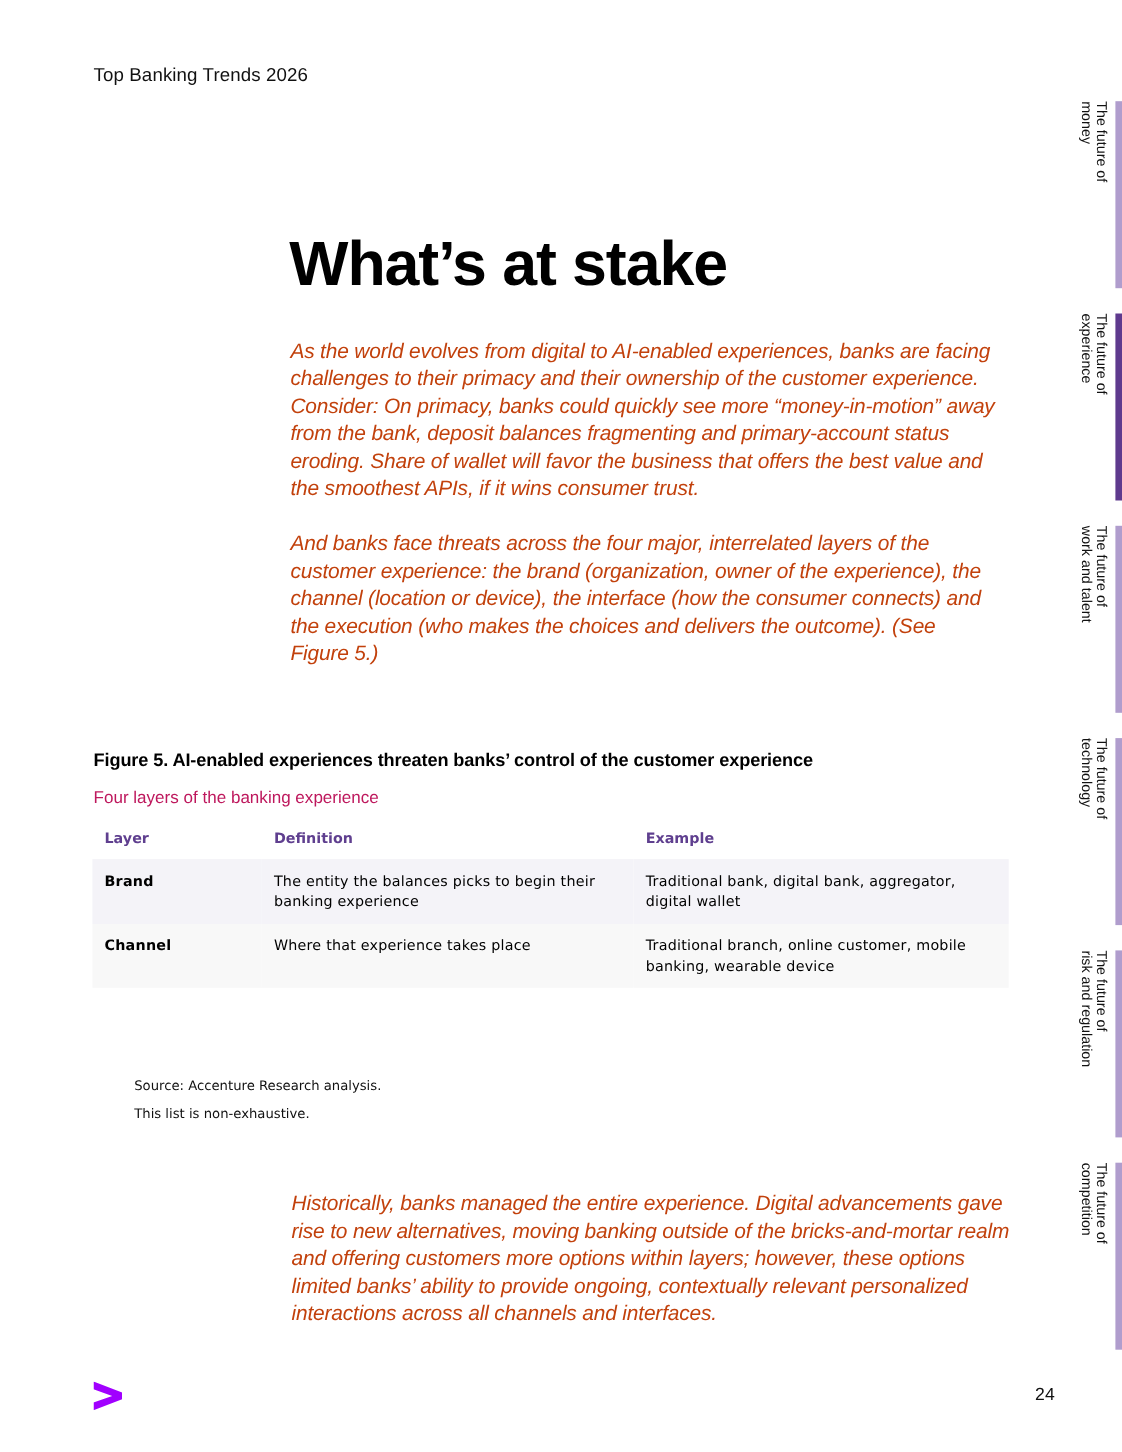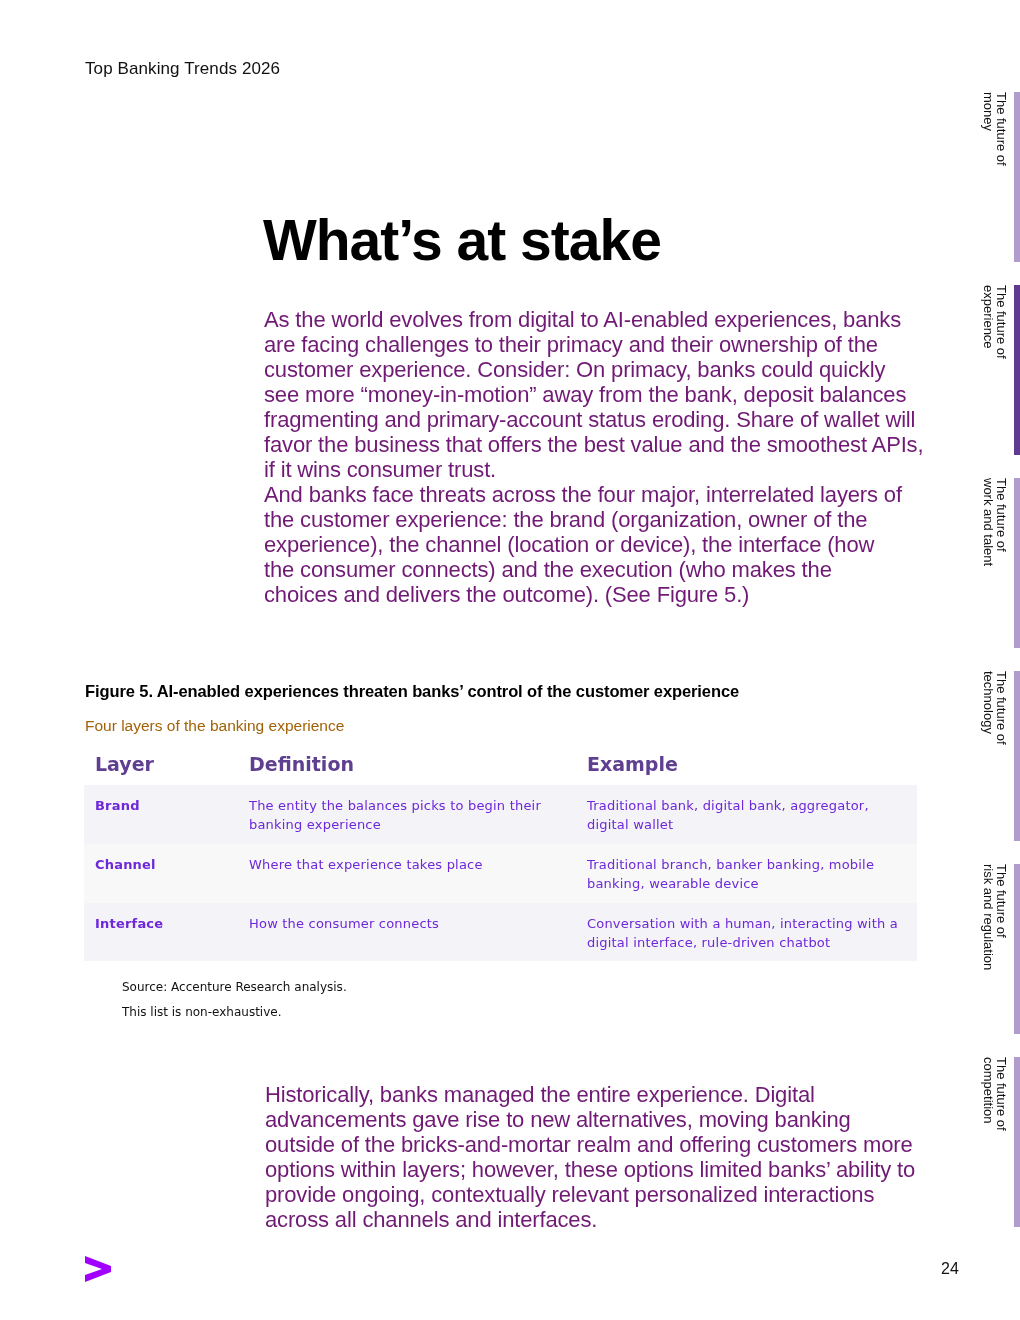--- a/index.html
+++ b/index.html
@@ -1,27 +1,27 @@
 <!DOCTYPE html>
 <html><head>
 <meta charset="utf-8">
 <style>
   html, body { margin: 0; padding: 0; background: #ffffff; }
   body { width: 1020px; height: 1320px; position: relative; overflow: hidden; font-family: "Liberation Sans", sans-serif; color: #000; }
   .running-head { position: absolute; left: 85px; top: 59px; font-size: 17px; color: #111; letter-spacing: 0.1px; }
   .title { position: absolute; left: 263px; top: 205px; font-size: 57px; font-weight: bold; letter-spacing: -1px; margin: 0; line-height: 70px; }
-  .para { position: absolute; left: 264px; width: 660px; font-size: 22px; line-height: 25px; color: #701a75; margin: 0; letter-spacing: -0.15px; }
+  .para { position: absolute; left: 264px; width: 660px; font-size: 19px; line-height: 25px; color: #c2410c; margin: 0; letter-spacing: -0.15px; font-style: italic; }
   .p1 { top: 307px; }
   .p2 { top: 482px; width: 640px; }
   .p3 { top: 1082px; left: 265px; }
   .fig-title { position: absolute; left: 85px; top: 682px; font-size: 16.5px; font-weight: bold; margin: 0; letter-spacing: -0.1px; }
-  .fig-sub { position: absolute; left: 85px; top: 717px; font-size: 15.5px; color: #a16207; }
+  .fig-sub { position: absolute; left: 85px; top: 717px; font-size: 15.5px; color: #be185d; }
   table.layers { position: absolute; left: 84px; top: 748px; width: 833px; border-collapse: collapse; font-family: "DejaVu Sans", sans-serif; font-size: 13px; }
-  table.layers th { text-align: left; color: #5f3f8f; font-weight: bold; font-size: 19px; padding: 5px 10px 10px 11px; height: 18px; }
-  table.layers td { vertical-align: top; padding: 11px 10px 10px 11px; height: 37px; line-height: 19px; color: #6d28d9; letter-spacing: 0.2px; }
+  table.layers th { text-align: left; color: #5f3f8f; font-weight: bold; font-size: 13px; padding: 5px 10px 10px 11px; height: 18px; }
+  table.layers td { vertical-align: top; padding: 11px 10px 10px 11px; height: 37px; line-height: 19px; color: #000000; letter-spacing: 0.2px; }
   table.layers tr.odd td { background: #f4f3f8; }
   table.layers tr.even td { background: #f8f8f8; }
   table.layers tr:last-child td { height: 20px; padding-bottom: 9px; }
   td.layer-name { font-weight: bold; width: 133px; }
   td.def { width: 317px; }
   .note { position: absolute; left: 85px; font-family: "DejaVu Sans", sans-serif; font-size: 12px; color: #111; margin-left: 37px; }
   .note1 { top: 1005px; }
   .note2 { top: 980px; }
   .side-nav { position: absolute; right: 0; top: 0; width: 60px; height: 1320px; }
   .nav-item { position: absolute; left: 0; width: 60px; height: 170px; cursor: pointer; }
@@ -54,26 +54,21 @@
   </thead>
   <tbody>
     <tr class="odd">
       <td class="layer-name">Brand</td>
       <td class="def">The entity the balances picks to begin their banking experience</td>
       <td>Traditional bank, digital bank, aggregator, digital wallet</td>
     </tr>
     <tr class="even">
       <td class="layer-name">Channel</td>
       <td class="def">Where that experience takes place</td>
-      <td>Traditional branch, banker banking, mobile banking, wearable device</td>
-    </tr>
-    <tr class="odd">
-      <td class="layer-name">Interface</td>
-      <td class="def">How the consumer connects</td>
-      <td>Conversation with a human, interacting with a digital interface, rule-driven chatbot</td>
+      <td>Traditional branch, online customer, mobile banking, wearable device</td>
     </tr>
   </tbody>
 </table>
 
 <div class="note note1">This list is non-exhaustive.</div>
 <div class="note note2">Source: Accenture Research analysis.</div>
 
 <p class="para p3">Historically, banks managed the entire experience. Digital advancements gave rise to new alternatives, moving banking outside of the bricks-and-mortar realm and offering customers more options within layers; however, these options limited banks’ ability to provide ongoing, contextually relevant personalized interactions across all channels and interfaces.</p>
 
 <nav class="side-nav">

